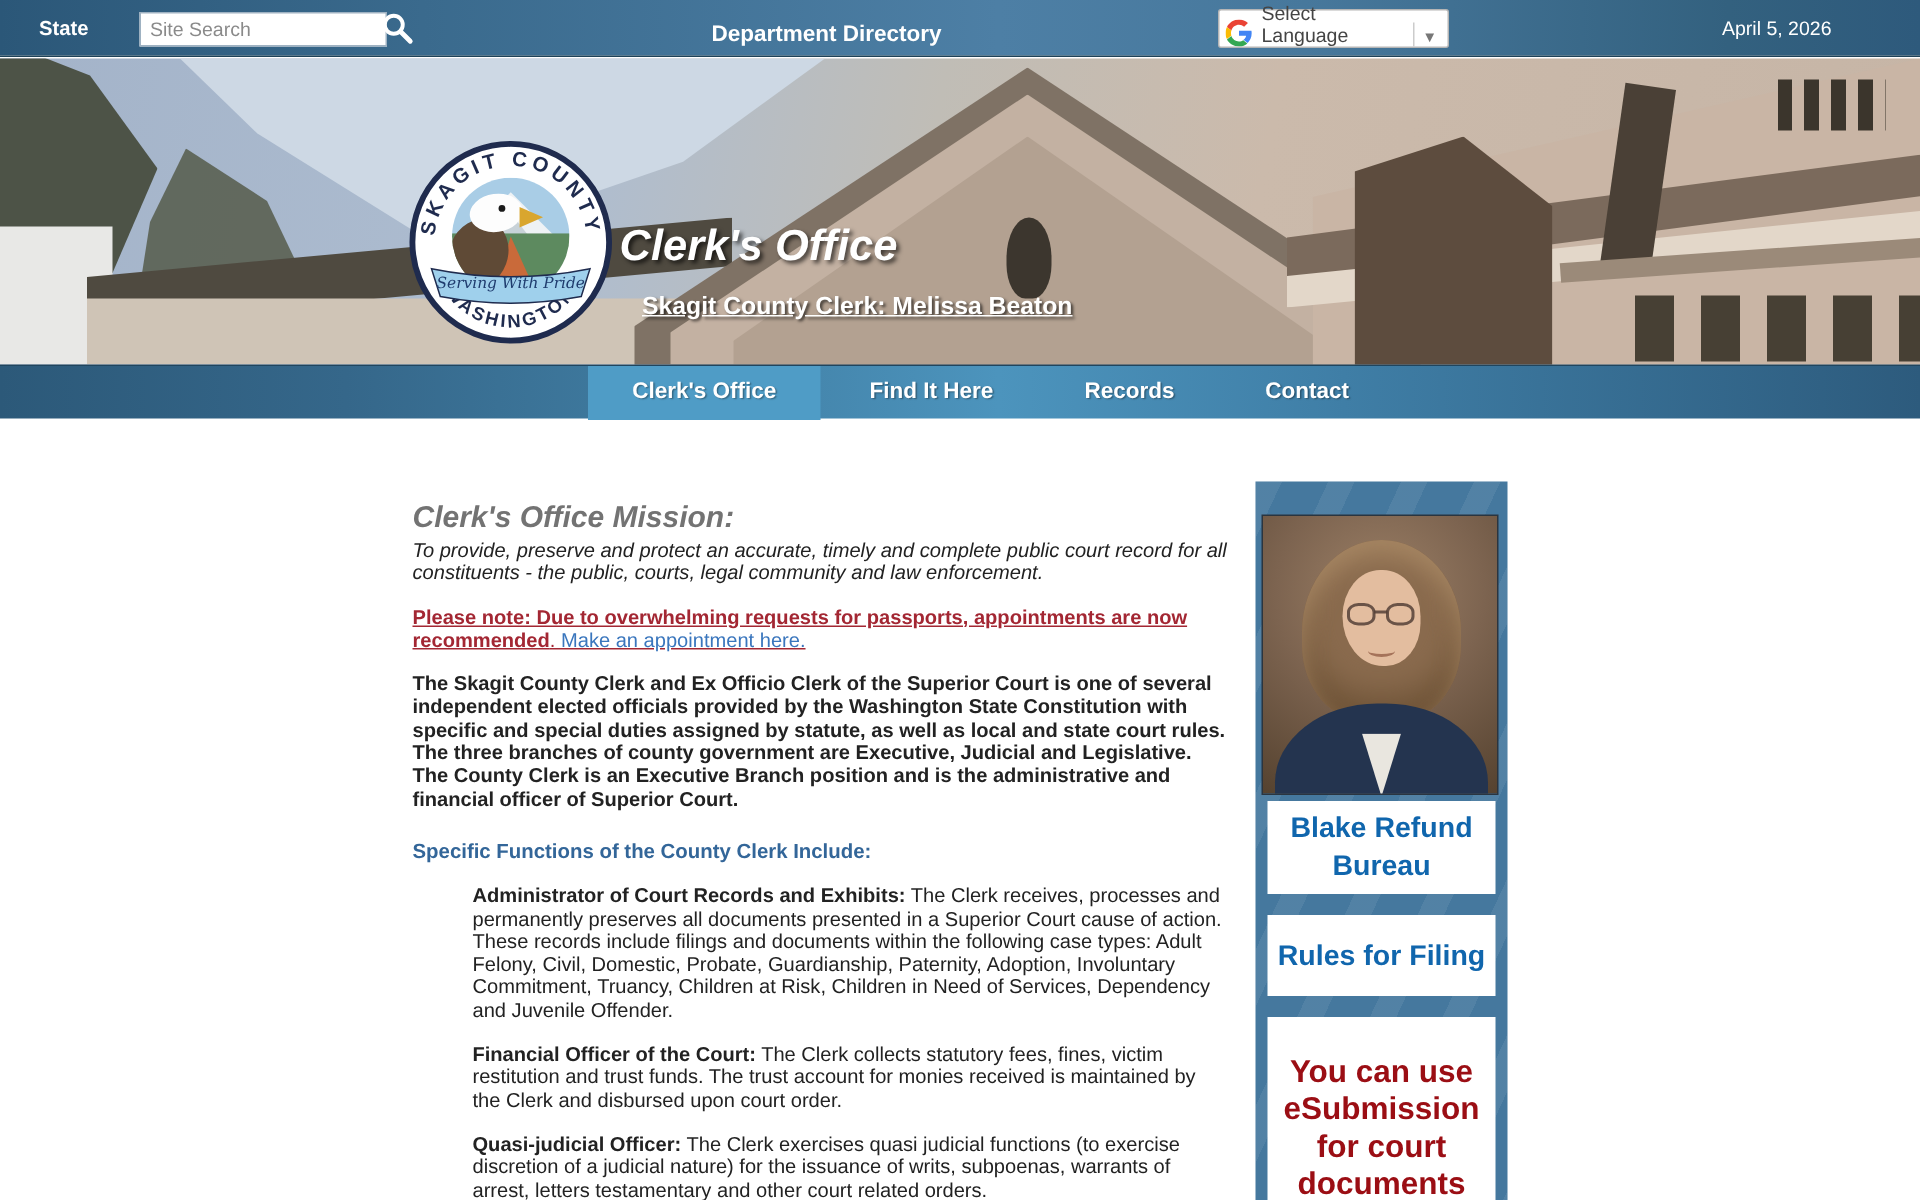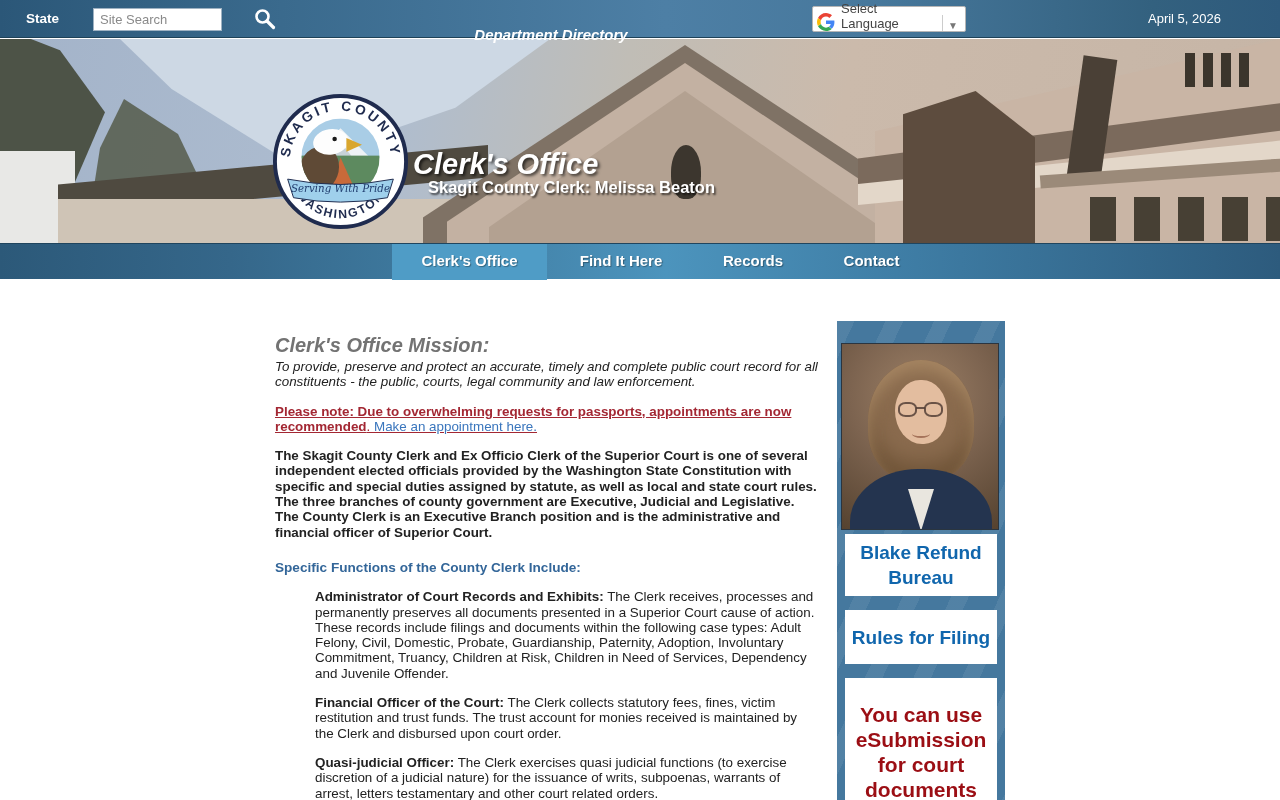--- a/index.html
+++ b/index.html
@@ -6,28 +6,28 @@
   html,body { width:1280px; height:800px; overflow:hidden; background:#fff;
               font-family:"Liberation Sans", sans-serif; }
   .page { position:relative; width:1280px; height:800px; overflow:hidden; background:#fff; }
 
   
   .topbar { position:absolute; left:0; top:0; width:1280px; height:38px;
     background:linear-gradient(90deg,#2b5778 0%,#3a6a8d 22%,#4d7fa5 52%,#47789c 68%,#33617f 90%,#2e5a7c 100%);
     border-bottom:1px solid #1e4258; z-index:30; }
   .home-link { position:absolute; left:26px; top:0; line-height:38px; color:#fff;
     font-weight:bold; font-size:13.5px; text-decoration:none; cursor:pointer; }
-  .site-search { position:absolute; left:93px; top:8px; width:129px; height:23px;
+  .site-search { position:absolute; left:93px; top:8px; width:165px; height:23px;
     border:1px solid #9fb2c2; background:#fff; font-size:13px; padding:0 6px; color:#333; }
   .site-search::placeholder { color:#8a8a8a; }
   .search-btn { position:absolute; left:252px; top:7px; width:26px; height:26px;
     background:transparent; border:none; cursor:pointer; }
-  .directory-link { position:absolute; left:551px; top:16px; transform:translateX(-50%);
+  .directory-link { position:absolute; left:551px; top:4px; transform:translateX(-50%);
     line-height:38px; color:#fff; font-weight:bold; font-size:15px; text-decoration:none;
-    white-space:nowrap; cursor:pointer;font-style:italic; }
+    white-space:nowrap; cursor:pointer; }
   .gtranslate { position:absolute; left:812px; top:6px; width:154px; height:26px;
     background:#fff; border:1px solid #b5b5b5; border-radius:2px; display:flex;
     align-items:flex-end; padding:0 4px; cursor:pointer; }
   .gtranslate .glabel { font-size:13px; color:#444; margin-left:6px; flex:1; }
   .gtranslate .sep { width:1px; height:16px; background:#ccc; margin:0 5px; }
   .gtranslate .arrow { font-size:10px; color:#777; margin-right:3px; }
   .topdate { position:absolute; left:1148px; top:0; line-height:38px; color:#fff; font-size:13px; }
 
   
   .banner { position:absolute; left:0; top:39px; width:1280px; height:204px; overflow:hidden;
@@ -62,22 +62,22 @@
   .a-chim { top:18px; left:1075px; width:34px; height:122px; background:#4a4036; transform:rotate(8deg); }
   .a-winT { top:14px; left:1185px; width:72px; height:34px;
     background:repeating-linear-gradient(90deg,#3b352c 0 10px,transparent 10px 18px); }
   .a-ledge { top:128px; left:1040px; width:242px; height:13px; background:#9b8a79; transform:rotate(-4deg); }
   .a-winB { top:158px; left:1090px; width:190px; height:44px;
     background:repeating-linear-gradient(90deg,#474034 0 26px,transparent 26px 44px); }
 
   .seal { position:absolute; left:272px; top:54px; width:137px; height:137px; cursor:pointer; }
   .banner-title { position:absolute; left:413px; top:109px; color:#fff; font-size:29px;
     font-weight:bold; font-style:italic; text-shadow:2px 2px 3px rgba(0,0,0,.65); }
-  .banner-sub { position:absolute; left:428px; top:139px; color:#fff; font-size:16.5px;
-    font-weight:bold; text-shadow:1.5px 1.5px 2px rgba(0,0,0,.65); }
+  .banner-sub { position:absolute; left:428px; top:156px; color:#fff; font-size:16.5px;
+    font-weight:bold; text-shadow:1.5px 1.5px 2px rgba(0,0,0,.65);text-decoration:underline; }
 
   
   .nav { position:absolute; left:0; top:243px; width:1280px; height:36px;
     background:linear-gradient(90deg,#2c5979 0%,#35678a 18%,#3f7ba0 34%,#4c94bd 52%,#3f7ea6 70%,#2d5b7d 100%);
     border-top:1px solid #20455e; }
   .nav a { position:absolute; top:0; height:36px; line-height:34px; text-align:center;
     color:#fff; font-weight:bold; font-size:15px; text-decoration:none;
     text-shadow:1px 1px 1px rgba(0,0,0,.35); cursor:pointer; }
   .nav a.active { background:#4f9cc6; }
   .nav-clerks { left:392px; width:155px; }

